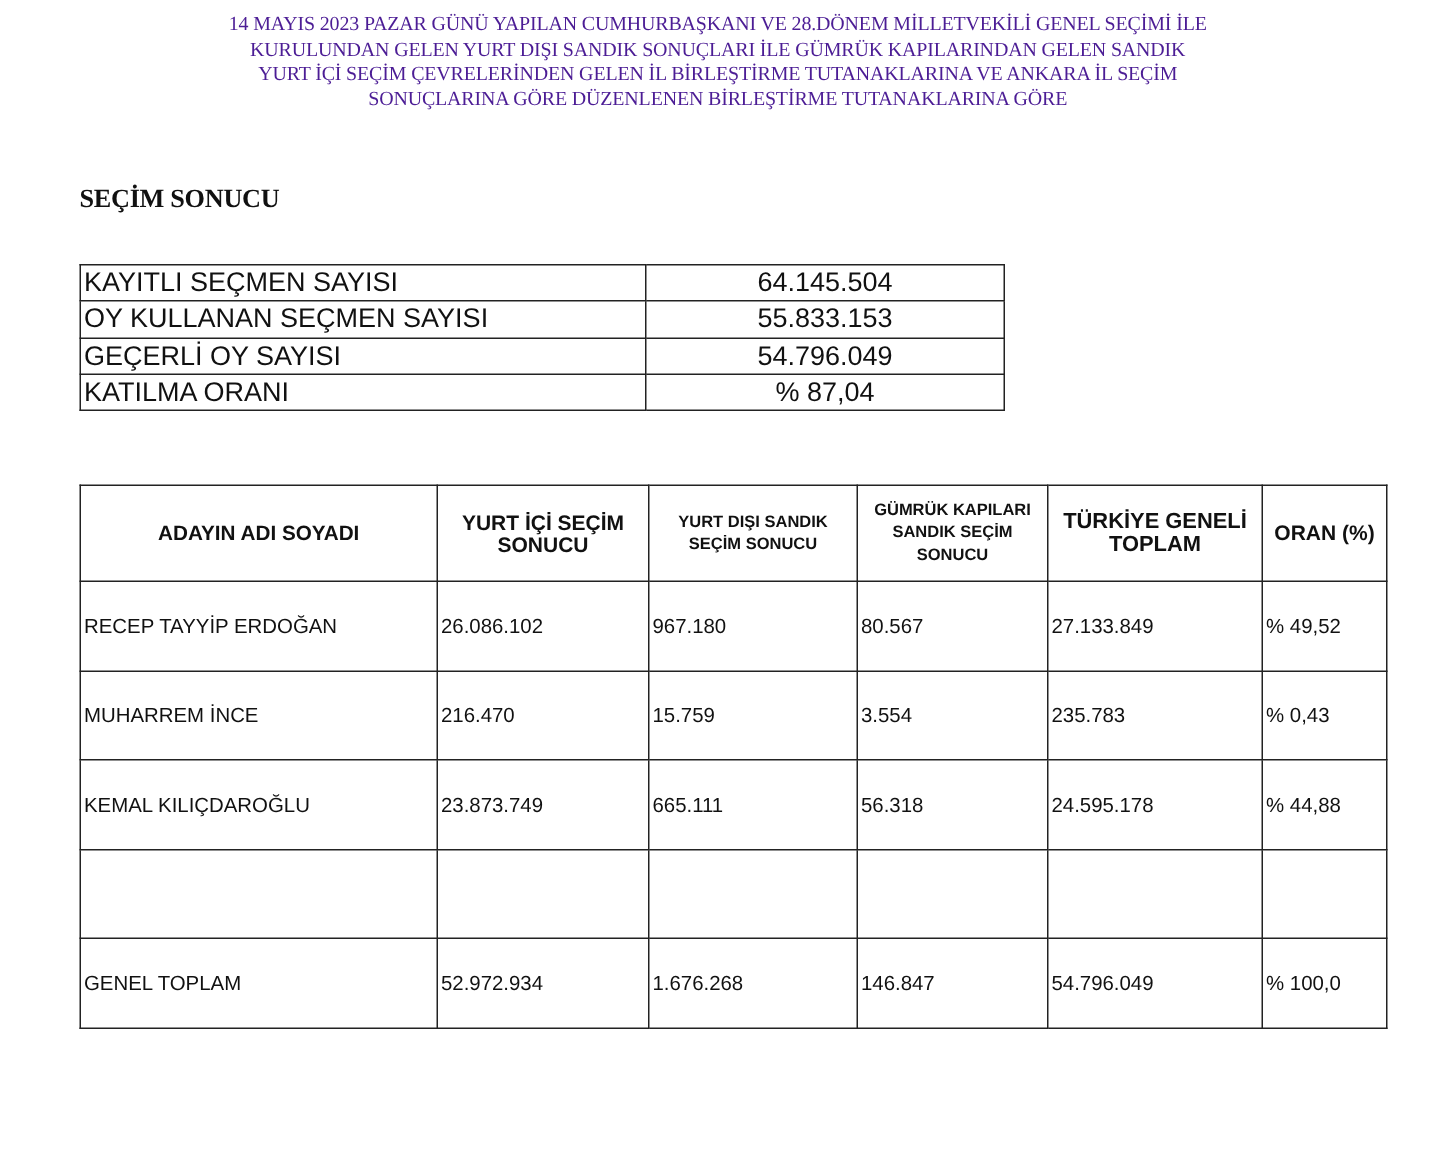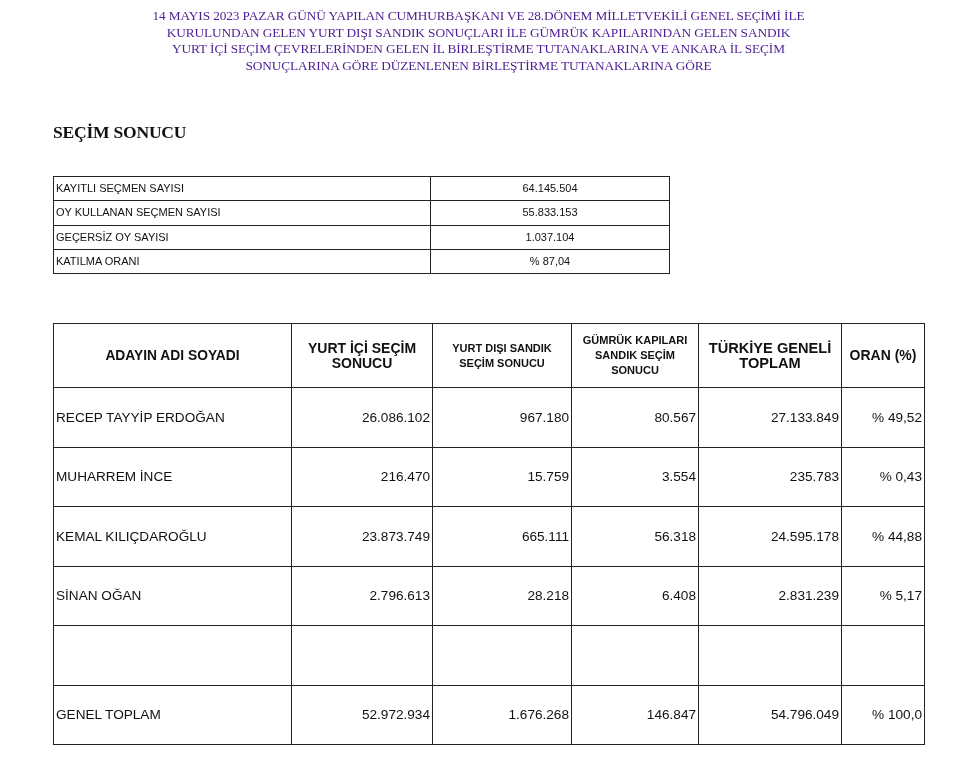--- a/index.html
+++ b/index.html
@@ -10,27 +10,27 @@
     text-align:center; color:#4c1d95; letter-spacing:-0.1px;
   }
   .header div { white-space:nowrap; }
   .section-title {
     position:absolute; left:53px; top:122px; width:760px;
     font-family:"Liberation Serif", serif; font-weight:bold; font-size:17.5px;
     line-height:20px; color:#111; letter-spacing:-0.2px;
   }
   table { border-collapse:collapse; position:absolute; font-family:"Liberation Sans", sans-serif; color:#111; }
   .summary { left:53px; top:176px; }
-  .summary td { border:1.3px solid #222; height:23.3px; padding:0 2px; font-size:11px; line-height:15px; }
+  .summary td { border:1.3px solid #222; height:23.3px; padding:0 2px; font-size:18px; line-height:15px; }
   .summary td.label { width:372px; text-align:left; }
   .summary td.value { width:234px; text-align:center; }
   .results { left:53px; top:323px; }
   .results th, .results td { border:1.3px solid #222; padding:0 2px; }
   .results th { font-weight:bold; text-align:center; vertical-align:middle; height:63px; line-height:15px; }
-  .results td { height:58.5px; font-size:13.6px; text-align:right; vertical-align:middle; }
+  .results td { height:58.5px; font-size:13.6px; text-align:left; vertical-align:middle; }
   .results td.name { text-align:left; }
   .c1 { width:233px; } .c2 { width:136px; } .c3 { width:134px; } .c4 { width:122px; } .c5 { width:138px; } .c6 { width:78px; }
   th.c1 { font-size:13.8px; }
   th.c2 { font-size:14px; }
   th.c3 { font-size:11px; }
   th.c4 { font-size:11px; }
   th.c5 { font-size:14.6px; }
   th.c6 { font-size:14px; }
 </style>
 </head>
@@ -51,22 +51,22 @@
   <tbody>
     <tr>
       <td class="label">KAYITLI SEÇMEN SAYISI</td>
       <td class="value">64.145.504</td>
     </tr>
     <tr>
       <td class="label">OY KULLANAN SEÇMEN SAYISI</td>
       <td class="value">55.833.153</td>
     </tr>
     <tr>
-      <td class="label">GEÇERSİZ OY SAYISI</td>
-      <td class="value">1.037.104</td>
+      <td class="label">GEÇERLİ OY SAYISI</td>
+      <td class="value">54.796.049</td>
     </tr>
     <tr>
       <td class="label">KATILMA ORANI</td>
       <td class="value">% 87,04</td>
     </tr>
   </tbody>
 </table>
 
 <table class="results">
   <thead>
@@ -115,28 +115,20 @@
       </tr>
       <tr>
         <td class="c1 name">KEMAL KILIÇDAROĞLU</td>
         <td class="c2">23.873.749</td>
         <td class="c3">665.111</td>
         <td class="c4">56.318</td>
         <td class="c5">24.595.178</td>
         <td class="c6">% 44,88</td>
       </tr>
       <tr>
-        <td class="c1 name">SİNAN OĞAN</td>
-        <td class="c2">2.796.613</td>
-        <td class="c3">28.218</td>
-        <td class="c4">6.408</td>
-        <td class="c5">2.831.239</td>
-        <td class="c6">% 5,17</td>
-      </tr>
-      <tr>
         <td class="c1 name"></td>
         <td class="c2"></td>
         <td class="c3"></td>
         <td class="c4"></td>
         <td class="c5"></td>
         <td class="c6"></td>
       </tr>
       <tr>
         <td class="c1 name">GENEL TOPLAM</td>
         <td class="c2">52.972.934</td>

